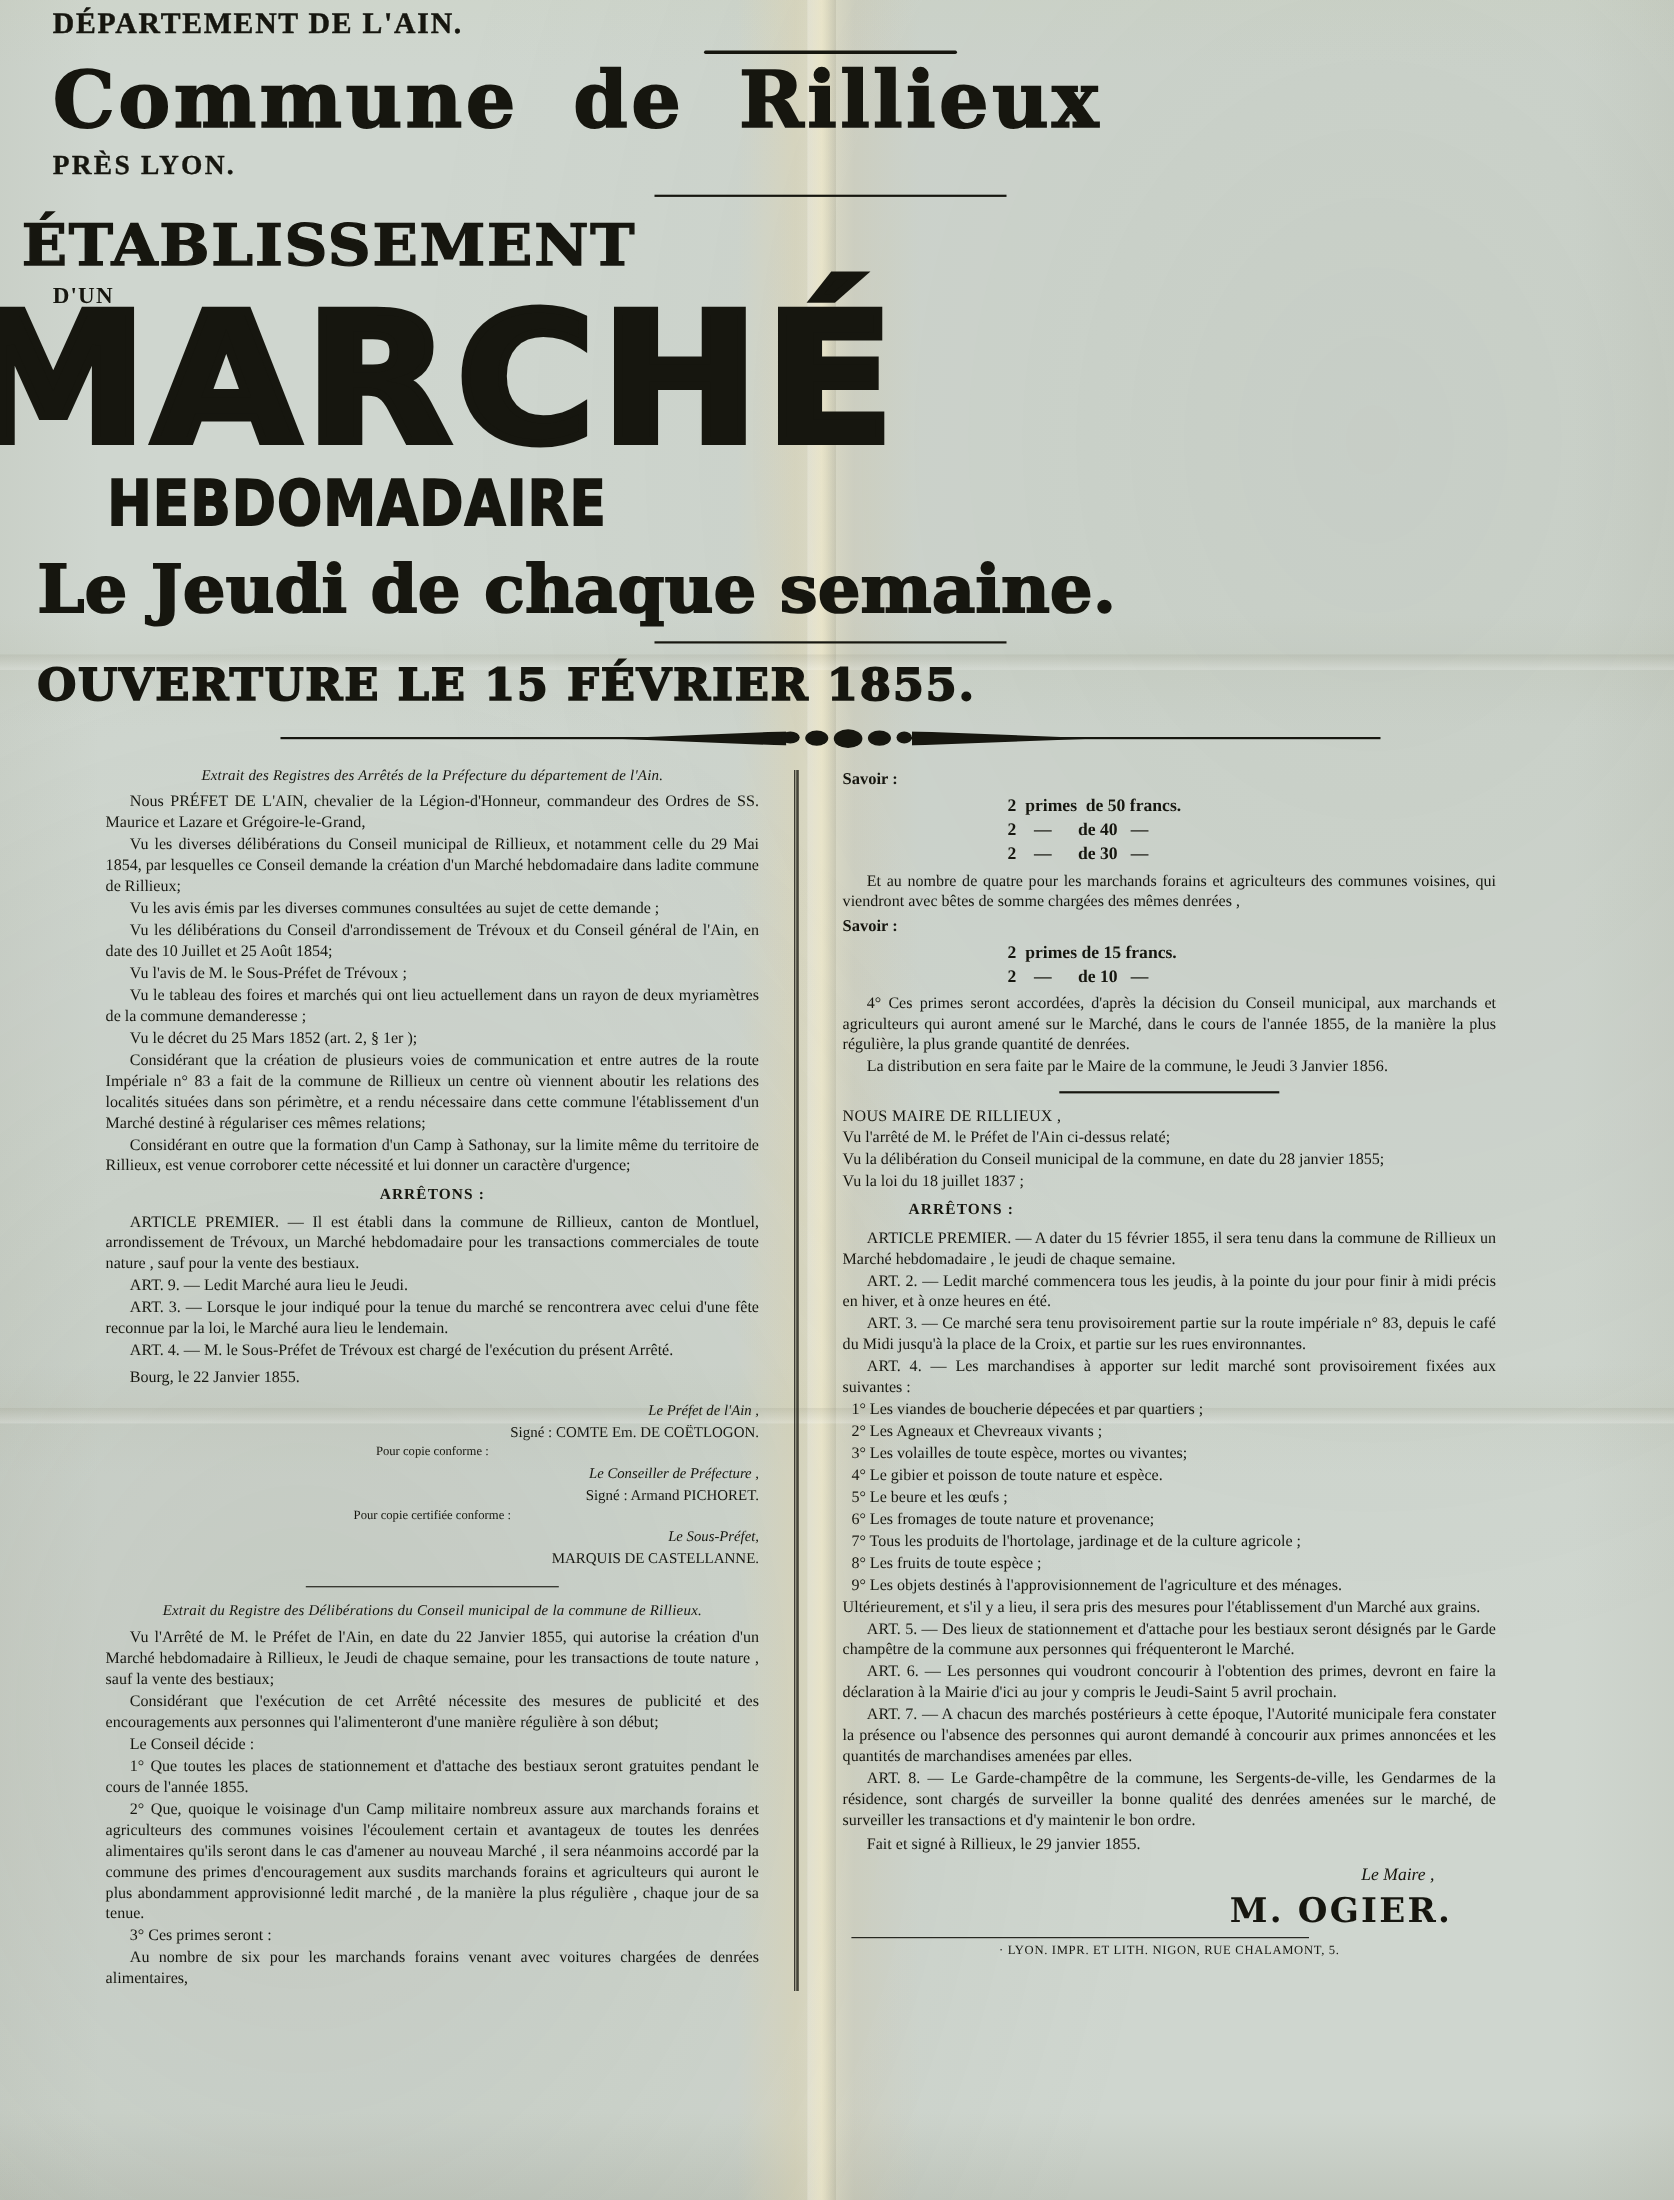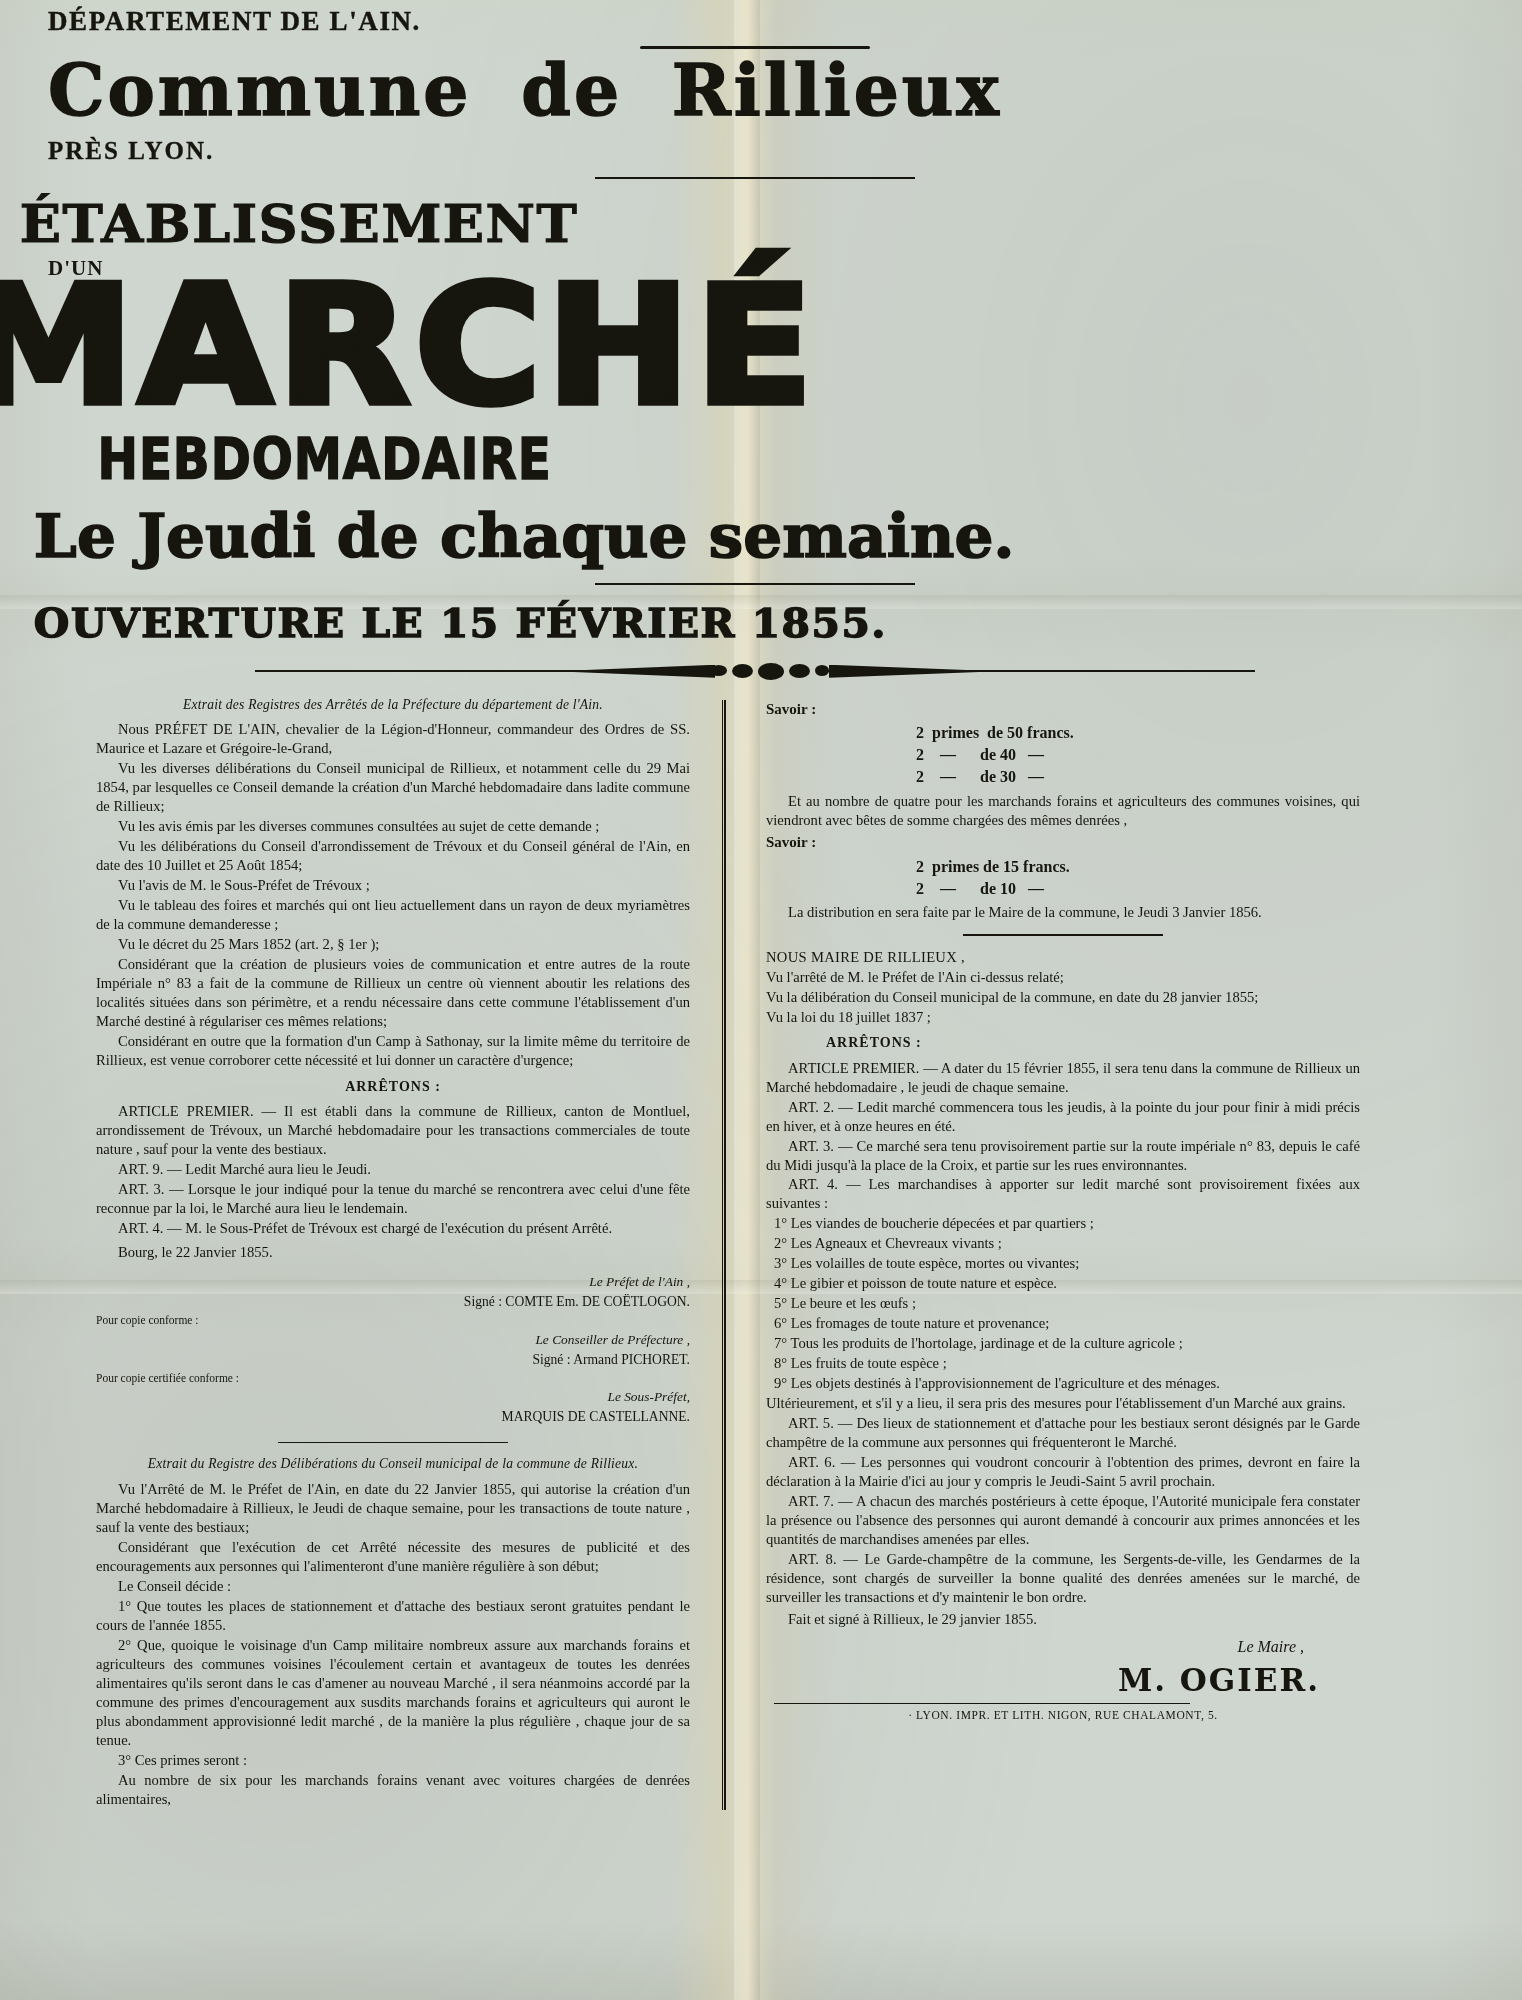--- a/index.html
+++ b/index.html
@@ -215,21 +215,21 @@
   .arretons {
     font-variant: small-caps;
     font-weight: bold;
     text-align: center;
     margin: 8px 0 6px 0;
     letter-spacing: 1px;
     font-size: 14px;
   }
   .sig-block { margin-top: 10px; line-height: 1.5; }
   .sig-ital { font-style: italic; text-align: right; font-size: 13.4px; }
-  .sig-small { font-size: 11.5px; text-align: left; }
+  .sig-small { font-size: 11.5px; text-align: center; }
   .sig-name { text-align: right; font-size: 13.6px; font-family: Liberation Serif, serif; }
   .hr-thin {
     width: 230px;
     height: 1.5px;
     background: #16160f;
     margin: 14px auto 12px auto;
   }
   .hr-thin.right-col { margin: 12px auto 12px auto; width: 200px; }
   .primes {
     margin: 3px 0 3px 0;
@@ -387,20 +387,21 @@
 
       <p class="ind">Et au nombre de quatre pour les marchands forains et agriculteurs des communes voisines, qui viendront avec bêtes de somme chargées des mêmes denrées ,</p>
 
       <div class="savoir">Savoir :</div>
 
       <div class="primes">
         <div class="row">2  primes de 15 francs.</div>
         <div class="row">2    —      de 10   —</div>
       </div>
 
+      <p class="ind">4° Ces primes seront accordées, d'après la décision du Conseil municipal, aux marchands et agriculteurs qui auront amené sur le Marché, dans le cours de l'année 1855, de la manière la plus régulière, la plus grande quantité de denrées.</p>
       <p class="ind">La distribution en sera faite par le Maire de la commune, le Jeudi 3 Janvier 1856.</p>
 
       <div class="hr-thin right-col"></div>
 
       <p class="sc">NOUS MAIRE DE RILLIEUX ,</p>
       <p>Vu l'arrêté de M. le Préfet de l'Ain ci-dessus relaté;</p>
       <p>Vu la délibération du Conseil municipal de la commune, en date du 28 janvier 1855;</p>
       <p>Vu la loi du 18 juillet 1837 ;</p>
 
       <div class="arretons" style="text-align:left; padding-left:60px;">ARRÊTONS :</div>

